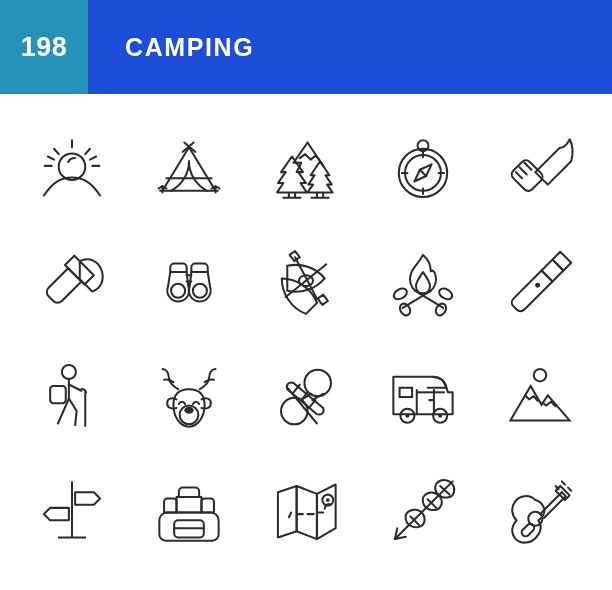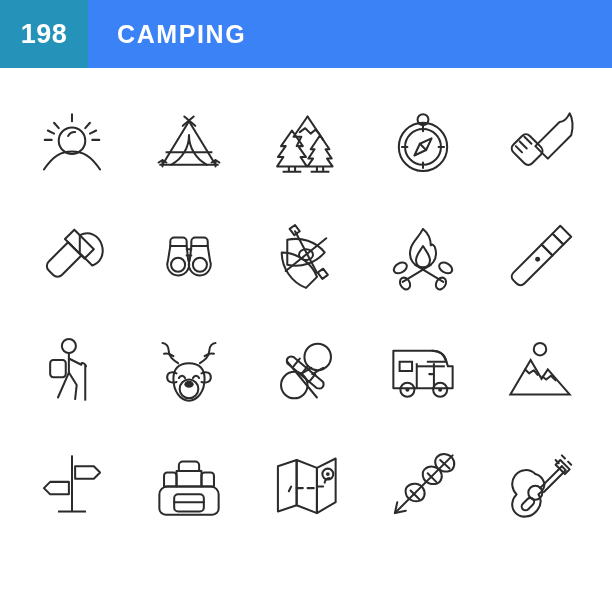--- a/index.html
+++ b/index.html
@@ -17,44 +17,44 @@
     position: relative;
     width: 612px;
     height: 590px;
     background: #ffffff;
   }
 
   
   .header {
     display: flex;
     align-items: stretch;
-    height: 68px;
+    height: 94px;
     width: 100%;
-    background: #3b82f6;
+    background: #1d4ed8;
   }
   .header-count {
     width: 88px;
     background: #2593b9;
     display: flex;
     align-items: center;
     justify-content: center;
     flex: 0 0 88px;
   }
   .header-count-text {
     color: #ffffff;
     font-size: 27px;
     font-weight: bold;
     letter-spacing: 0.5px;
     line-height: 1;
   }
   .header-title-wrap {
     flex: 1 1 auto;
     display: flex;
     align-items: center;
-    padding-left: 29px;
+    padding-left: 37px;
   }
   .header-title-text {
     color: #ffffff;
     font-size: 25px;
     font-weight: bold;
     letter-spacing: 1.6px;
     line-height: 1;
   }
 
   

